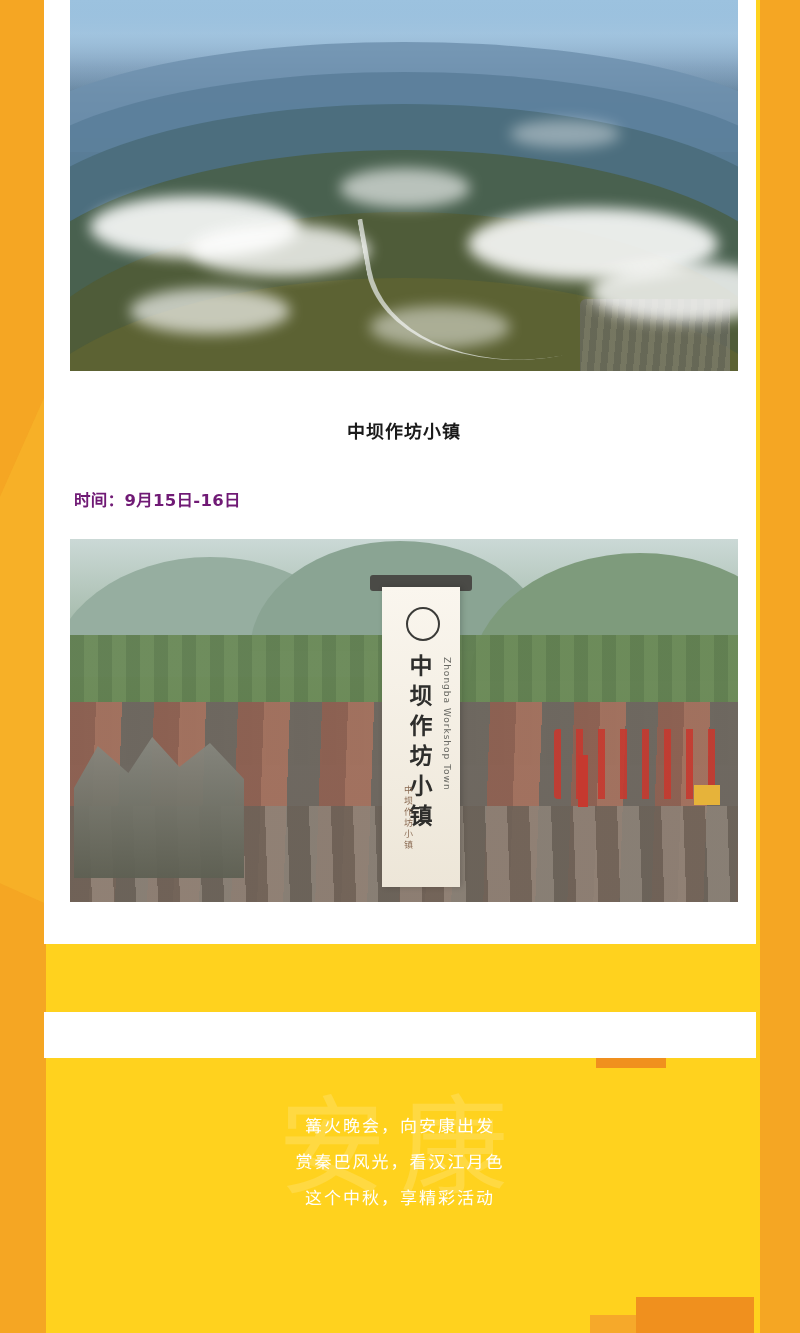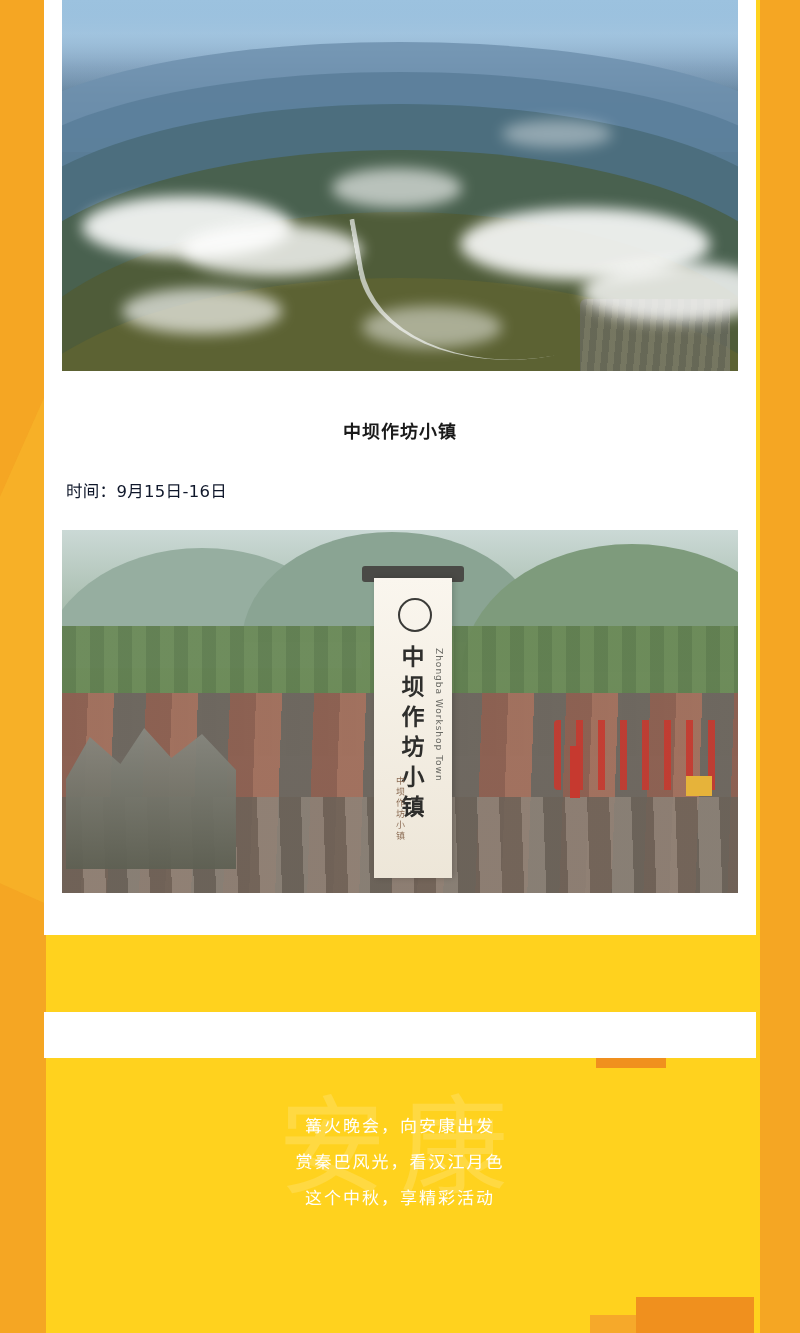--- a/index.html
+++ b/index.html
@@ -78,21 +78,21 @@
     background: #F6A92A;
   }
 
   
   .card {
     position: absolute;
     left: 44px;
     top: 0;
     width: 712px;
     background: #ffffff;
-    padding: 0 0 42px 0;
+    padding: 0 0 42px 8px;
     box-sizing: border-box;
   }
   .card::after {
     content: "";
     position: absolute;
     left: 0;
     right: 0;
     bottom: -1px;
     height: 1px;
   }
@@ -274,25 +274,26 @@
   
   .headline {
     text-align: center;
     font-size: 18px;
     font-weight: bold;
     color: #1a1a1a;
     margin: 46px 0 0 0;
     letter-spacing: 1px;
   }
   .body-block {
-    margin: 32px 22px 0 22px;
-    color: #0f172a;
+    margin: 41px 22px 0 22px;
+    color: #701a75;
     font-size: 16.5px;
     line-height: 33px;
     letter-spacing: .3px;
+    font-weight: bold;
   }
   .body-line { margin: 0; }
 
   
   .slogan {
     position: absolute;
     left: 0; right: 0;
     top: 1108px;
     text-align: center;
     color: #ffffff;

